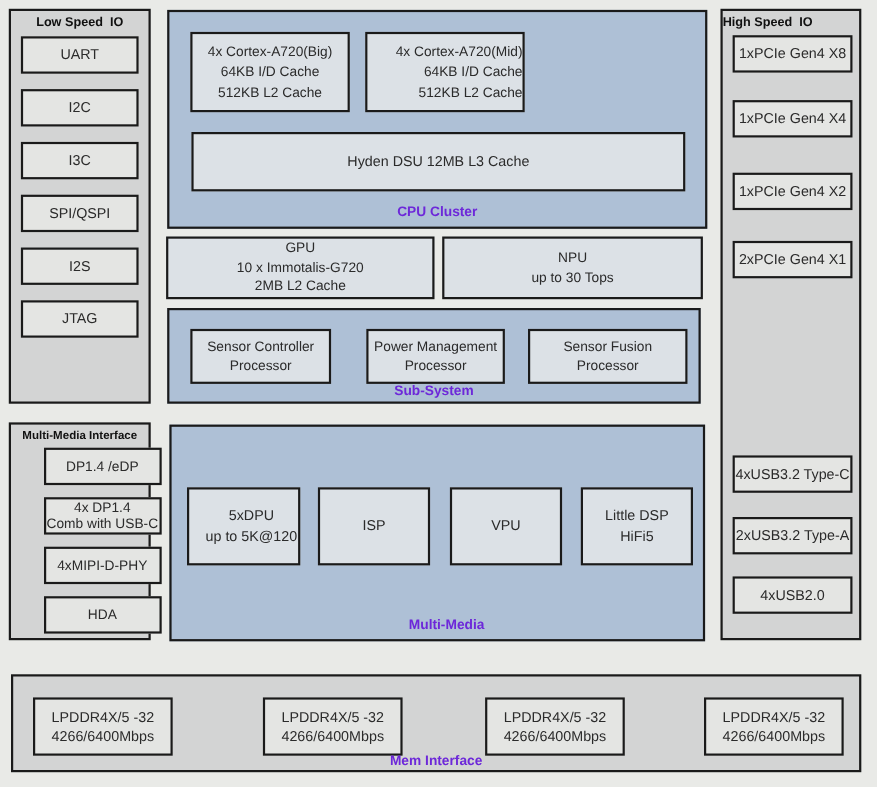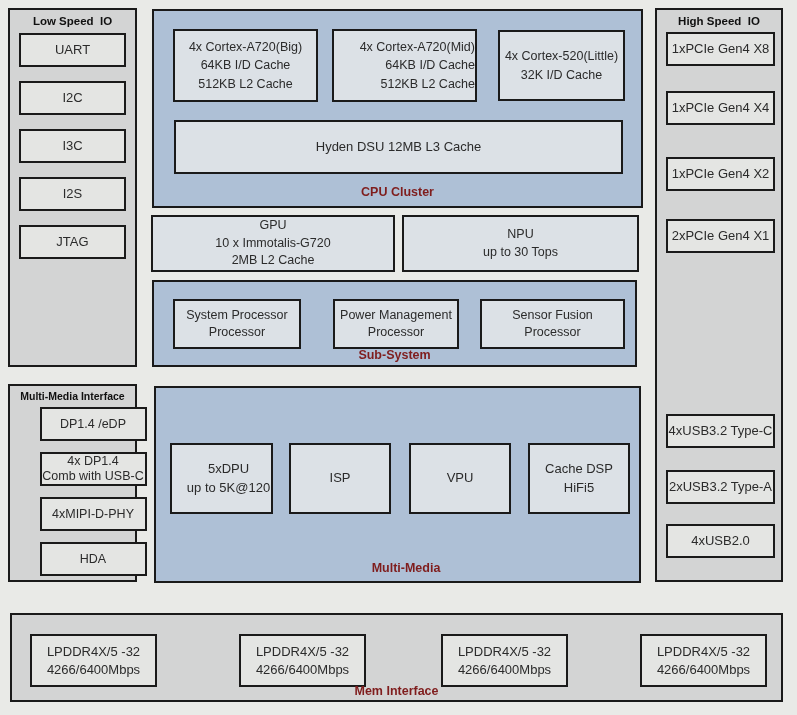--- a/index.html
+++ b/index.html
@@ -38,30 +38,29 @@
     line-height:1.3;
     color:#2b2b2b;
   }
   .cell.on-blue, .cell.on-bg { background:#dce1e6; }
   .cell.abs { position:absolute; }
   .cell .ln { width:100%; }
   .panel-title {
     font-weight:700;
     font-size:11.5px;
     color:#101010;
-    text-align:center;
     white-space:pre;
   }
   .container-label {
     position:absolute;
     left:0; right:0;
     text-align:center;
     font-weight:700;
     font-size:12.5px;
-    color:#7f1d1d;
+    color:#6d28d9;
   }
   
   .p-lsio {
     left:8px; top:8px; width:129px; height:359px;
     display:flex; flex-direction:column; align-items:center;
     padding-top:5px;
   }
   .p-lsio .list { display:flex; flex-direction:column; gap:14px; margin-top:6px; }
   .p-lsio .cell { width:107px; height:34px;text-align:center; }
   
@@ -119,20 +118,23 @@
       <div class="cell">
           <span class="ln">UART</span>
         </div>
       <div class="cell">
           <span class="ln">I2C</span>
         </div>
       <div class="cell">
           <span class="ln">I3C</span>
         </div>
       <div class="cell">
+          <span class="ln">SPI/QSPI</span>
+        </div>
+      <div class="cell">
           <span class="ln">I2S</span>
         </div>
       <div class="cell">
           <span class="ln">JTAG</span>
         </div>
     </div>
   </div>
 
   <div class="panel p-mmi">
     <div class="panel-title">Multi-Media Interface</div>
@@ -157,44 +159,40 @@
     <div class="cell on-blue abs core1">
       <div class="ln">4x Cortex-A720(Big)</div>
       <div class="ln">64KB I/D Cache</div>
       <div class="ln">512KB L2 Cache</div>
     </div>
     <div class="cell on-blue abs core2">
       <div class="ln">4x Cortex-A720(Mid)</div>
       <div class="ln">64KB I/D Cache</div>
       <div class="ln">512KB L2 Cache</div>
     </div>
-    <div class="cell on-blue abs core3">
-      <div class="ln">4x Cortex-520(Little)</div>
-      <div class="ln">32K I/D Cache</div>
-    </div>
     <div class="cell on-blue abs dsu">
       <div class="ln">Hyden DSU 12MB L3  Cache</div>
     </div>
     <div class="container-label">CPU Cluster</div>
   </div>
 
   <div class="cell on-bg abs b-gpu">
     <div class="ln">GPU</div>
     <div class="ln">10 x Immotalis-G720</div>
     <div class="ln">2MB L2 Cache</div>
   </div>
 
   <div class="cell on-bg abs b-npu">
     <div class="ln">NPU</div>
     <div class="ln">up to 30 Tops</div>
   </div>
 
   <div class="bluec c-sub">
     <div class="cell on-blue abs proc1">
-      <div class="ln">System Processor</div>
+      <div class="ln">Sensor Controller</div>
       <div class="ln">Processor</div>
     </div>
     <div class="cell on-blue abs proc2">
       <div class="ln">Power Management</div>
       <div class="ln">Processor</div>
     </div>
     <div class="cell on-blue abs proc3">
       <div class="ln">Sensor Fusion</div>
       <div class="ln">Processor</div>
     </div>
@@ -206,21 +204,21 @@
       <div class="ln">5xDPU</div>
       <div class="ln">up to 5K@120</div>
     </div>
     <div class="cell on-blue abs mm3">
       <div class="ln">VPU</div>
     </div>
     <div class="cell on-blue abs mm2">
       <div class="ln">ISP</div>
     </div>
     <div class="cell on-blue abs mm4">
-      <div class="ln">Cache DSP</div>
+      <div class="ln">Little DSP</div>
       <div class="ln">HiFi5</div>
     </div>
     <div class="container-label">Multi-Media</div>
   </div>
 
   <div class="panel p-hsio">
     <div class="panel-title">High Speed  IO</div>
     <div class="cell hs1">
         <span class="ln">1xPCIe Gen4 X8</span>
       </div>

